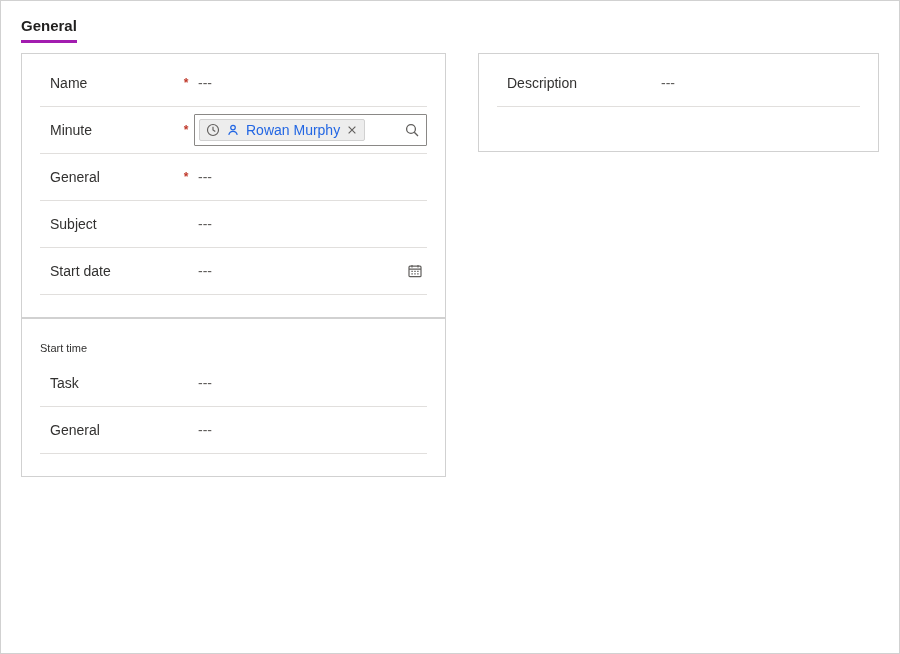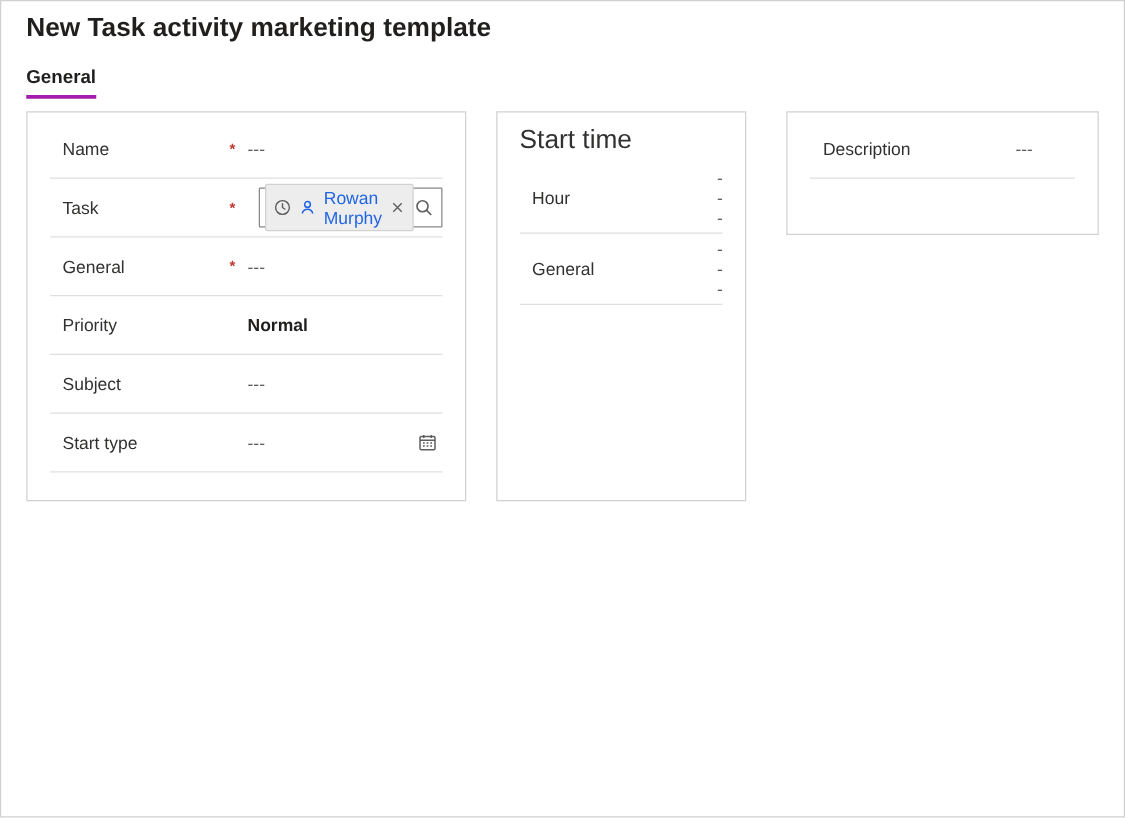--- a/index.html
+++ b/index.html
@@ -35,36 +35,35 @@
     border-bottom: 3px solid #a21caf;
   }
   .columns {
     display: flex;
     gap: 32px;
     align-items: flex-start;
   }
   .left-col {
     flex: 0 0 425px;
     display: flex;
-    flex-direction: row;
-    gap: 24px;
+    flex-direction: column;
   }
   .right-col {
     flex: 1;
   }
   .card {
     border: 1px solid #d1d1d1;
     padding: 6px 18px 22px 18px;
     background: #fff;
   }
   .card-title {
-    font-size: 21px;
+    font-size: 11px;
     font-weight: 400;
     color: #323130;
-    margin: 4px 0 6px 0;
+    margin: 17px 0 6px 0;
   }
   .form-row {
     display: flex;
     align-items: center;
     min-height: 47px;
     border-bottom: 1px solid #e1dfdd;
     padding: 4px 0;
   }
   .form-row:last-child { border-bottom: 1px solid #e1dfdd; }
   .row-label {
@@ -103,21 +102,20 @@
   
   .lookup-wrap {
     flex: 1;
     display: flex;
     align-items: center;
     border: 1px solid #8a8886;
     border-radius: 1px;
     height: 32px;
     padding: 0 6px 0 4px;
     background: #fff;
-    margin-left: 13px;
   }
   .pill {
     display: flex;
     align-items: center;
     gap: 6px;
     background: #ededed;
     border: 1px solid #d1d1d1;
     border-radius: 2px;
     padding: 2px 6px 2px 6px;
     font-size: 14px;
@@ -136,40 +134,39 @@
   }
   .right-card .form-row { min-height: 47px; }
   .right-card { padding-bottom: 44px; }
   svg { display: block; }
 </style>
 </head>
 <body>
 
 <div class="page">
 
-  <h1 class="page-title">New Task activity marketing template</h1>
 
   <div class="tabs">
     <div class="tab">General</div>
   </div>
 
   <div class="columns">
 
     <div class="left-col">
 
       <div class="card">
 
         <div class="form-row">
           <span class="row-label">Name</span>
           <span class="req">*</span>
           <span class="row-value placeholder">---</span>
         </div>
 
         <div class="form-row">
-          <span class="row-label">Task</span>
+          <span class="row-label">Minute</span>
           <span class="req">*</span>
           <div class="lookup-wrap">
             <div class="pill">
               <span class="clock">
                 <svg width="14" height="14" viewBox="0 0 16 16" fill="none" stroke="currentColor" stroke-width="1.3">
                   <circle cx="8" cy="8" r="6.3"></circle>
                     <path d="M8 4.2V8l2.6 1.8"></path>
                 </svg>
               </span>
               <span style="color:#2266e3;display:inline-flex">
@@ -193,53 +190,48 @@
             </span>
           </div>
         </div>
 
         <div class="form-row">
           <span class="row-label">General</span>
           <span class="req">*</span>
           <span class="row-value placeholder">---</span>
         </div>
 
-        <div class="form-row">
-          <span class="row-label">Priority</span>
-          <span class="req"></span>
-          <span class="row-value">Normal</span>
-        </div>
 
         <div class="form-row">
           <span class="row-label">Subject</span>
           <span class="req"></span>
           <span class="row-value placeholder">---</span>
         </div>
 
 
         <div class="form-row">
-          <span class="row-label">Start type</span>
+          <span class="row-label">Start date</span>
           <span class="req"></span>
           <span class="row-value placeholder">---</span>
           <span class="row-icon-right">
             <svg width="16" height="16" viewBox="0 0 16 16" fill="none" stroke="currentColor" stroke-width="1.2">
               <rect x="2" y="3.2" width="12" height="10.5" rx="1"></rect>
               <path d="M2 6.2h12M5 2v2.4M11 2v2.4"></path>
               <path d="M4.4 8.3h1.4M7.3 8.3h1.4M10.2 8.3h1.4M4.4 10.8h1.4M7.3 10.8h1.4M10.2 10.8h1.4"></path>
             </svg>
           </span>
         </div>
 
       </div>
 
       <div class="card">
         <div class="card-title">Start time</div>
 
         <div class="form-row">
-          <span class="row-label">Hour</span>
+          <span class="row-label">Task</span>
           <span class="req"></span>
           <span class="row-value placeholder">---</span>
         </div>
 
         <div class="form-row">
           <span class="row-label">General</span>
           <span class="req"></span>
           <span class="row-value placeholder">---</span>
         </div>
       </div>

